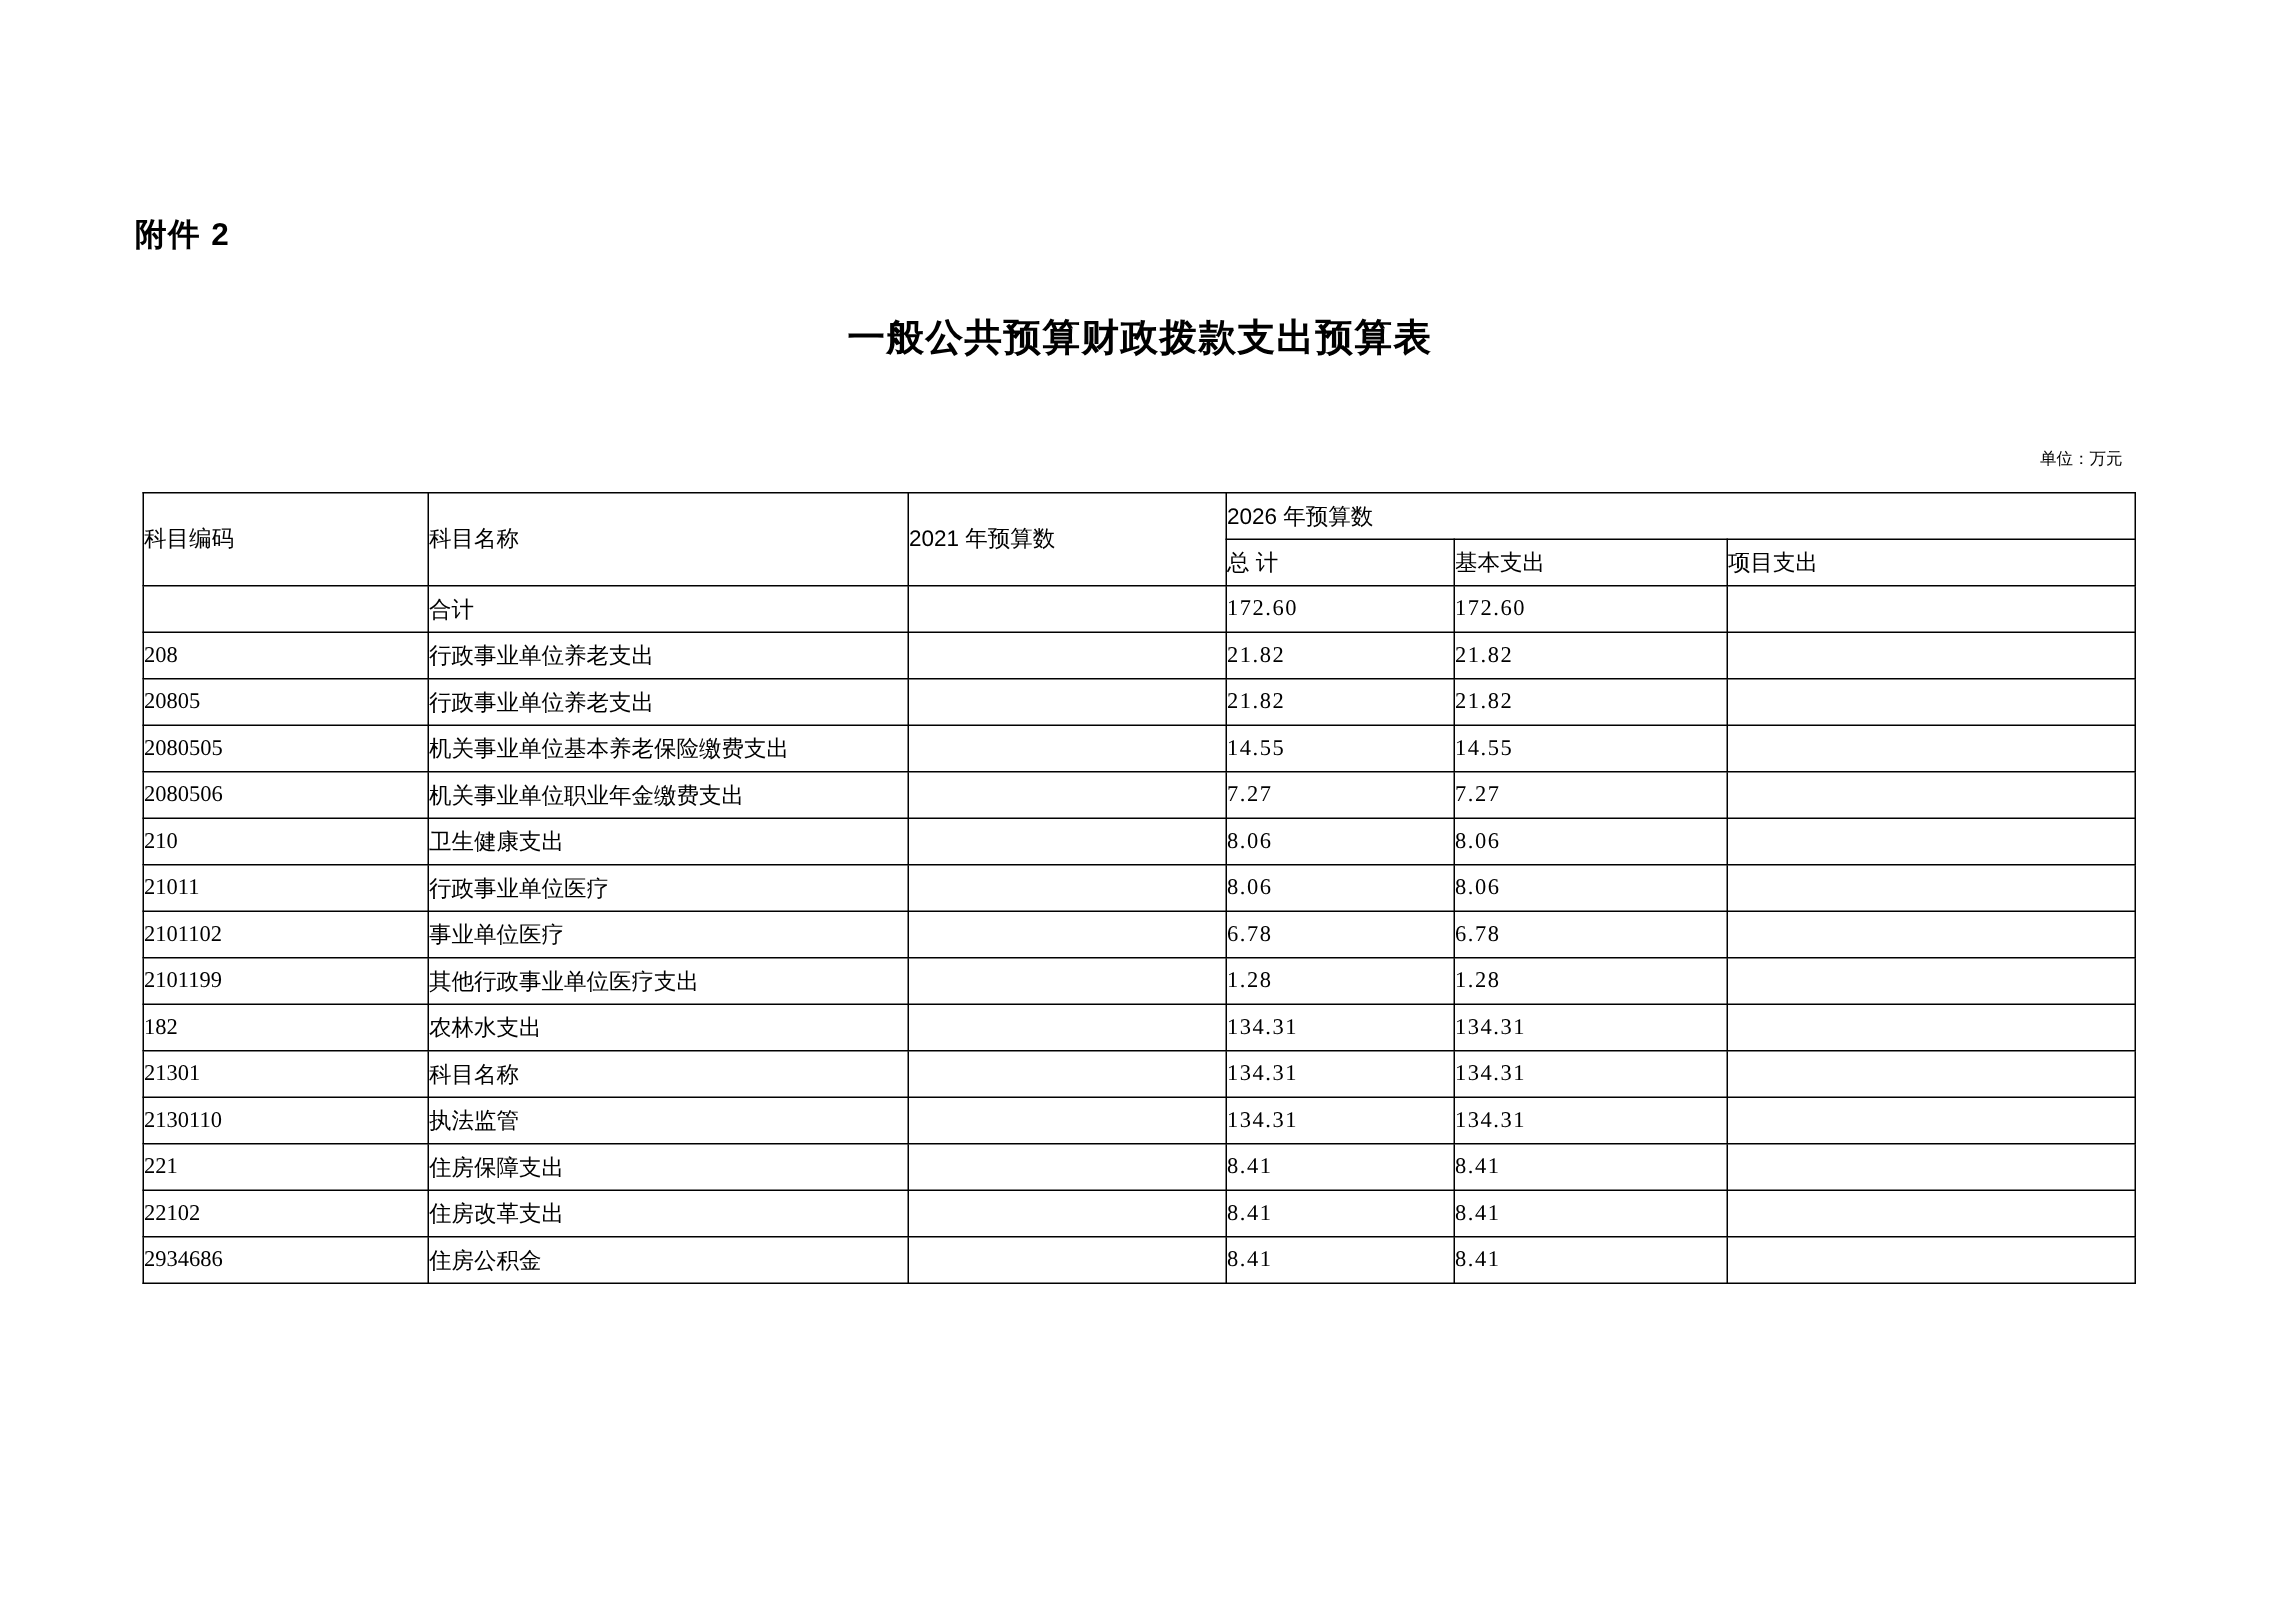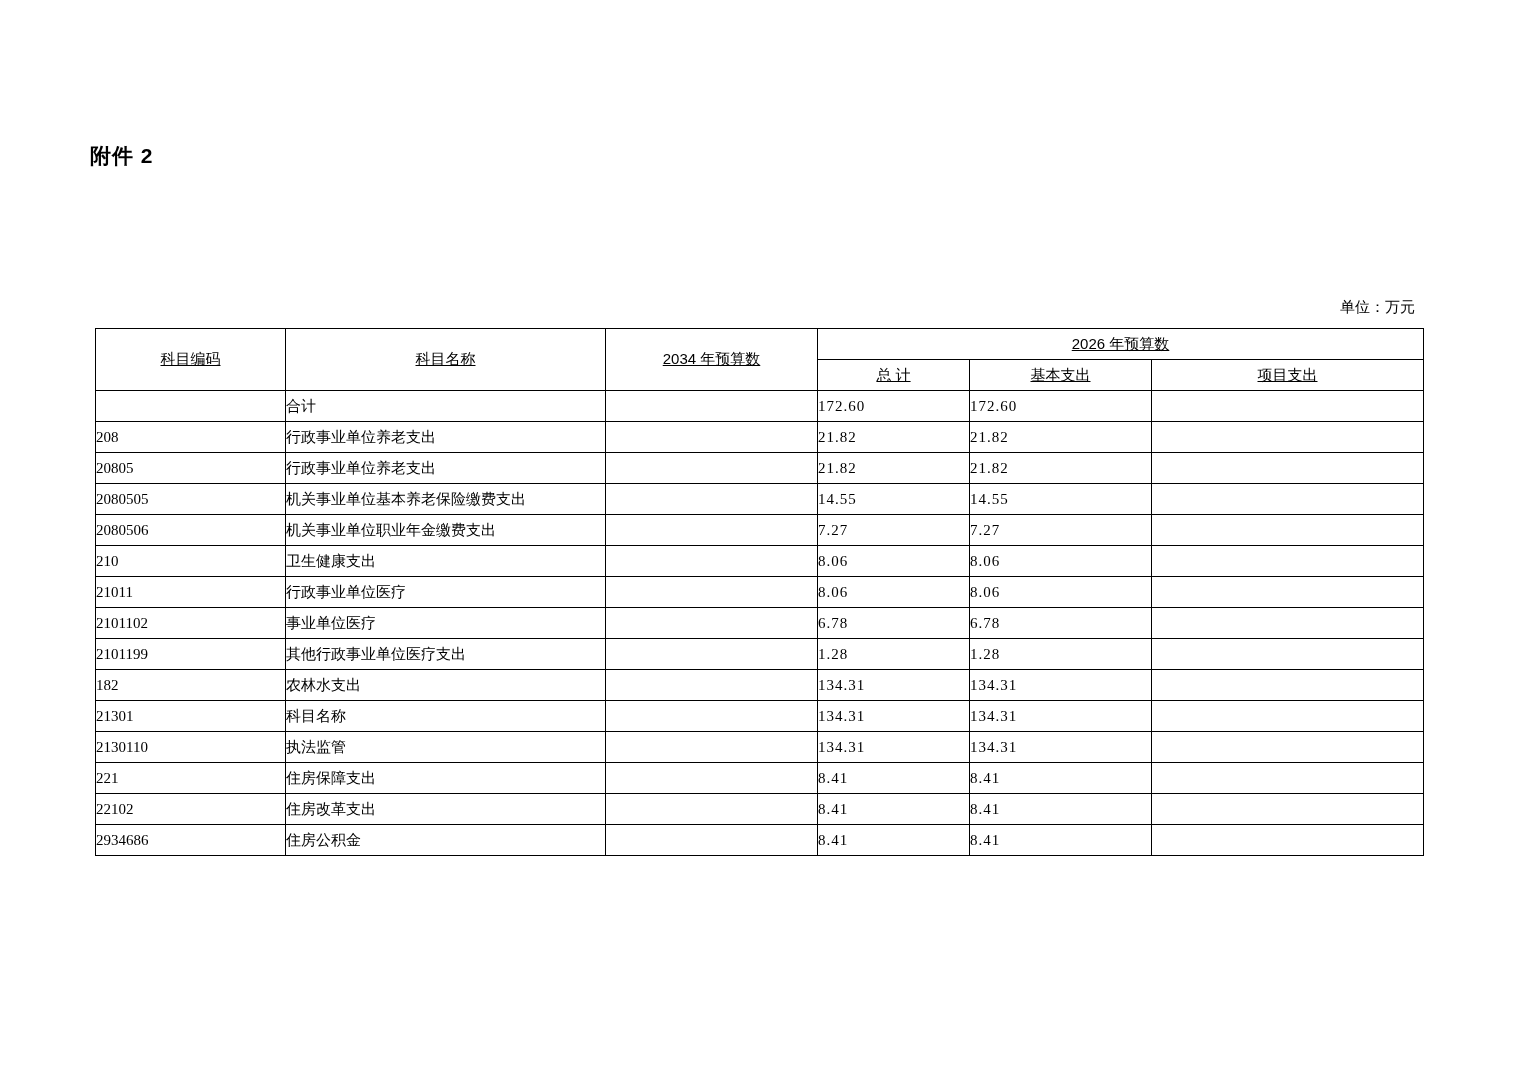--- a/index.html
+++ b/index.html
@@ -39,44 +39,43 @@
     text-align: center;
     font-family: "Liberation Sans", "DejaVu Sans", sans-serif;
     font-size: 25px;
     font-weight: bold;
     letter-spacing: 1px;
   }
   .unit-note {
     position: absolute;
     right: 105px;
     top: 298px;
-    font-size: 15px;
+    font-size: 11px;
     font-family: Liberation Serif, serif;
   }
   table.budget {
     position: absolute;
     left: 95px;
     top: 328px;
     width: 1328px;
     border-collapse: collapse;
     table-layout: fixed;
     font-size: 15px;
   }
   table.budget th, table.budget td {
     border: 1px solid #000000;
     padding: 0;
     height: 30px;
     vertical-align: middle;
     font-weight: normal;
   }
   .hdr {
-    text-align: center;
-    font-family: "Liberation Sans", "DejaVu Sans", sans-serif;
-    font-size: 15px;
-    text-decoration: underline;
+    text-align: left;
+    font-family: "Liberation Sans", "DejaVu Sans", sans-serif;
+    font-size: 15px;
   }
   .hdr-tall {
     height: 60px;
   }
   .cell-code {
     text-align: left;
     padding-left: 16px;
     font-family: "Liberation Serif", "DejaVu Serif", serif;
     font-size: 15px;
     margin-left: 36px;
@@ -102,37 +101,38 @@
   col.c-basic { width: 182px; }
   col.c-proj { width: 272px; }
 </style>
 </head>
 <body>
 
 <div class="page">
 
   <div class="attachment-label">附件 2</div>
 
+  <div class="doc-title">一般公共预算财政拨款支出预算表</div>
 
   <div class="unit-note">单位：万元</div>
 
   <table class="budget">
     <colgroup>
       <col class="c-code">
       <col class="c-name">
       <col class="c-prev">
       <col class="c-total">
       <col class="c-basic">
       <col class="c-proj">
     </colgroup>
     <thead>
       <tr>
         <th class="hdr hdr-tall" rowspan="2">科目编码</th>
         <th class="hdr hdr-tall" rowspan="2">科目名称</th>
-        <th class="hdr hdr-tall" rowspan="2">2034 年预算数</th>
+        <th class="hdr hdr-tall" rowspan="2">2021 年预算数</th>
         <th class="hdr" colspan="3">2026 年预算数</th>
       </tr>
       <tr>
         <th class="hdr">总 计</th>
         <th class="hdr">基本支出</th>
         <th class="hdr">项目支出</th>
       </tr>
     </thead>
     <tbody id="table-body">
         <tr>

